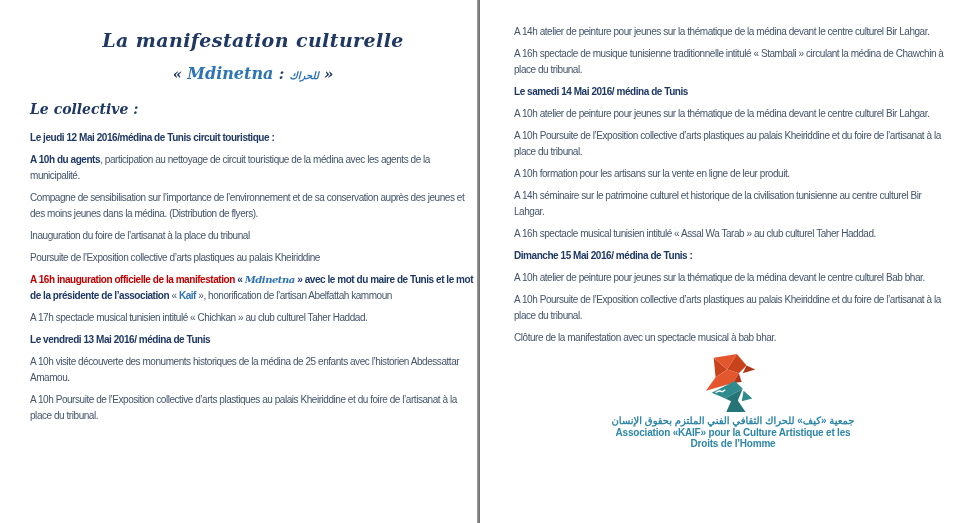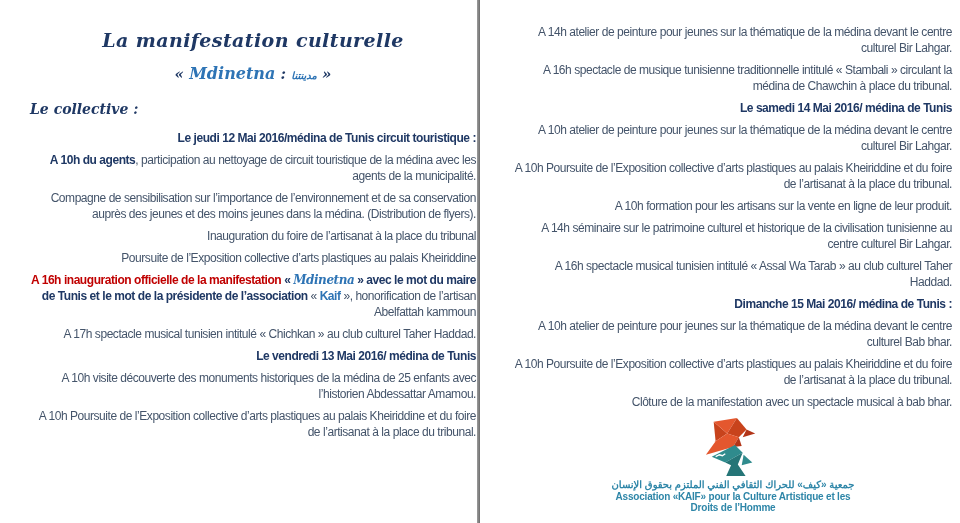--- a/index.html
+++ b/index.html
@@ -15,21 +15,21 @@
 
   .doc-title{margin:2px 0 12px;text-align:center;font-family:"DejaVu Serif",serif;
              font-style:italic;font-weight:700;font-size:19px;line-height:24px;
              color:#1F3864;letter-spacing:.4px;}
   .subtitle{margin:0 0 14px;text-align:center;font-family:"DejaVu Serif",serif;
             font-style:italic;font-weight:700;font-size:15px;line-height:20px;color:#1F3864;}
   .subtitle .run-s{font-size:16px;}
   .programme{margin:0 0 12px;font-family:"DejaVu Serif",serif;font-style:italic;
              font-weight:700;font-size:14px;line-height:18px;color:#1F3864;}
 
-  .para{margin:0 0 6px;font-size:12px;line-height:16px;letter-spacing:-0.45px;color:#44546A;text-align:right;}
+  .para{margin:0 0 6px;font-size:10px;line-height:16px;letter-spacing:-0.45px;color:#44546A;}
   .run-n{color:#44546A;}
   .run-b{font-weight:700;color:#1F3864;}
   .run-r{font-weight:700;color:#C00000;}
   .run-s{font-family:"DejaVu Serif",serif;font-style:italic;font-weight:700;color:#2E74B5;}
   .run-k{color:#2E74B5;font-weight:700;}
   .run-g{color:#1F3864;}
   .run-ar{color:#2E74B5;font-weight:700;font-size:10px;letter-spacing:0;}
 
   .logo{margin-top:2px;text-align:center;}
   .logo svg{display:block;margin:0 auto;}
@@ -38,21 +38,21 @@
 </style>
 </head>
 <body>
 
 <div class="page">
 
   <div class="divider"></div>
 
   <div class="col col-left">
     <h1 class="doc-title">La manifestation culturelle</h1>
-    <div class="subtitle"><span class="run-g">«  </span><span class="run-s">Mdinetna</span><span class="run-g"> : </span><span class="run-ar">مدينتنا</span><span class="run-g"> »</span></div>
+    <div class="subtitle"><span class="run-g">«  </span><span class="run-s">Mdinetna</span><span class="run-g"> : </span><span class="run-ar">للحراك</span><span class="run-g"> »</span></div>
     <div class="programme">Le collective :</div>
     <div>
         <p class="para"><span class="run-b">Le jeudi 12 Mai 2016/médina de Tunis circuit touristique :</span></p>
         <p class="para"><span class="run-b">A 10h du agents</span><span class="run-n">, participation au nettoyage de circuit touristique de la médina avec les agents de la municipalité.</span></p>
         <p class="para"><span class="run-n">Compagne de sensibilisation sur l’importance de l’environnement et de sa conservation auprès des jeunes et des moins jeunes dans la médina. (Distribution de flyers).</span></p>
         <p class="para"><span class="run-n">Inauguration du foire de l’artisanat à la place du tribunal</span></p>
         <p class="para"><span class="run-n">Poursuite de l’Exposition collective d’arts plastiques au palais Kheiriddine</span></p>
         <p class="para"><span class="run-r">A 16h inauguration officielle de la manifestation </span><span class="run-b">« </span><span class="run-s">Mdinetna</span><span class="run-b"> »</span><span class="run-b"> avec le mot du maire de Tunis et le mot de la présidente de l’association </span><span class="run-n">« </span><span class="run-k">Kaif</span><span class="run-n"> »</span><span class="run-n">, honorification de l’artisan Abelfattah kammoun</span></p>
         <p class="para"><span class="run-n">A 17h spectacle musical tunisien intitulé « Chichkan » au club culturel Taher Haddad.</span></p>
         <p class="para"><span class="run-b">Le vendredi 13 Mai 2016/ médina de Tunis</span></p>

